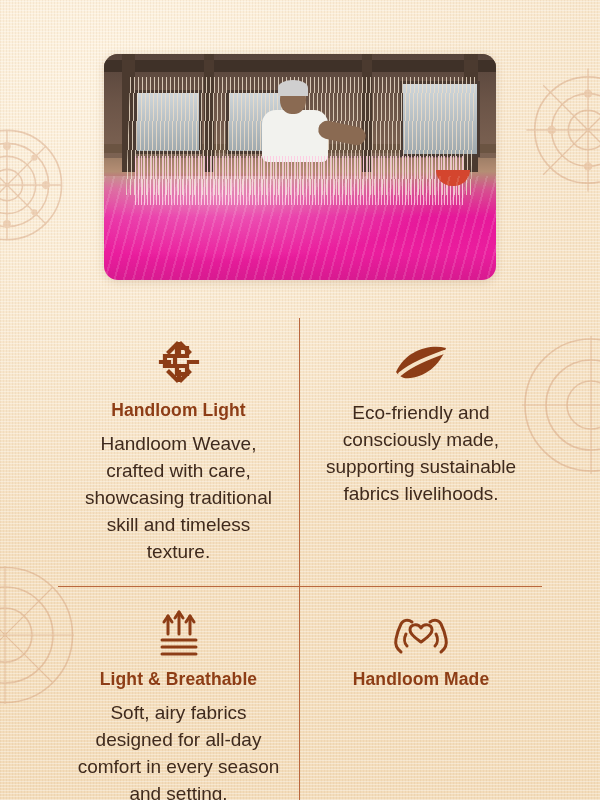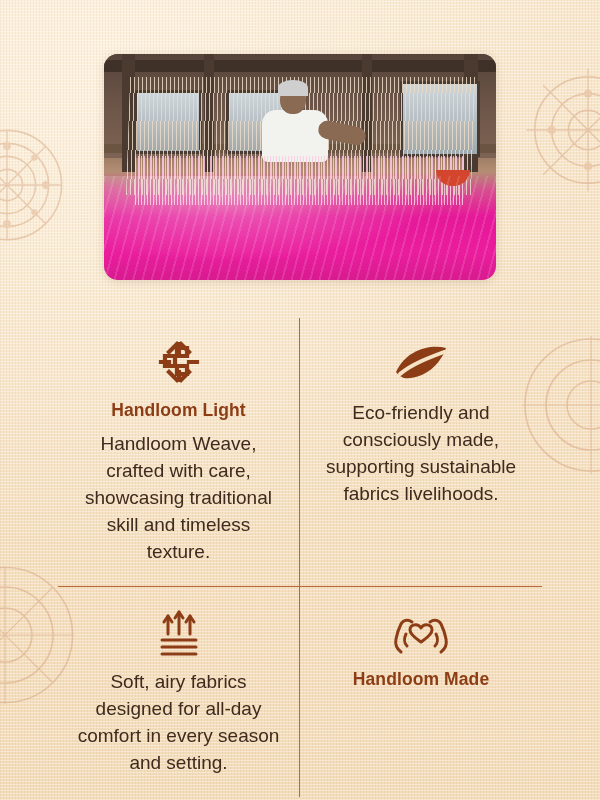--- a/index.html
+++ b/index.html
@@ -277,20 +277,21 @@
     <div class="cell c2">
       <div class="icon-box">
         <svg width="54" height="50" viewBox="0 0 54 50">
           <g stroke="#8d3d16" stroke-width="3" fill="none" stroke-linecap="round">
             <path d="M16 26 V8 M27 26 V4 M38 26 V8"></path>
             <path d="M16 8 l-4 6 M16 8 l4 6 M27 4 l-4 6 M27 4 l4 6 M38 8 l-4 6 M38 8 l4 6"></path>
             <path d="M10 32 H44 M10 39 H44 M10 46 H44"></path>
           </g>
         </svg>
       </div>
+      <h3 class="feat-title">Light &amp; Breathable</h3>
       <p class="feat-desc">Soft, airy fabrics designed for all-day comfort in every season and setting.</p>
     </div>
 
     <div class="cell c3">
       <div class="icon-box">
         <svg width="58" height="50" viewBox="0 0 58 50">
           <g fill="none" stroke="#8d3d16" stroke-width="3" stroke-linecap="round" stroke-linejoin="round">
             <path d="M29 20 c-3-5-11-4-11 2 0 5 7 9 11 12 4-3 11-7 11-12 0-6-8-7-11-2 z"></path>
             <path d="M20 14 c-4-3-9-2-11 2 -2 4-4 10-5 15 -1 5 1 10 5 13"></path>
             <path d="M38 14 c4-3 9-2 11 2 2 4 4 10 5 15 1 5-1 10-5 13"></path>

